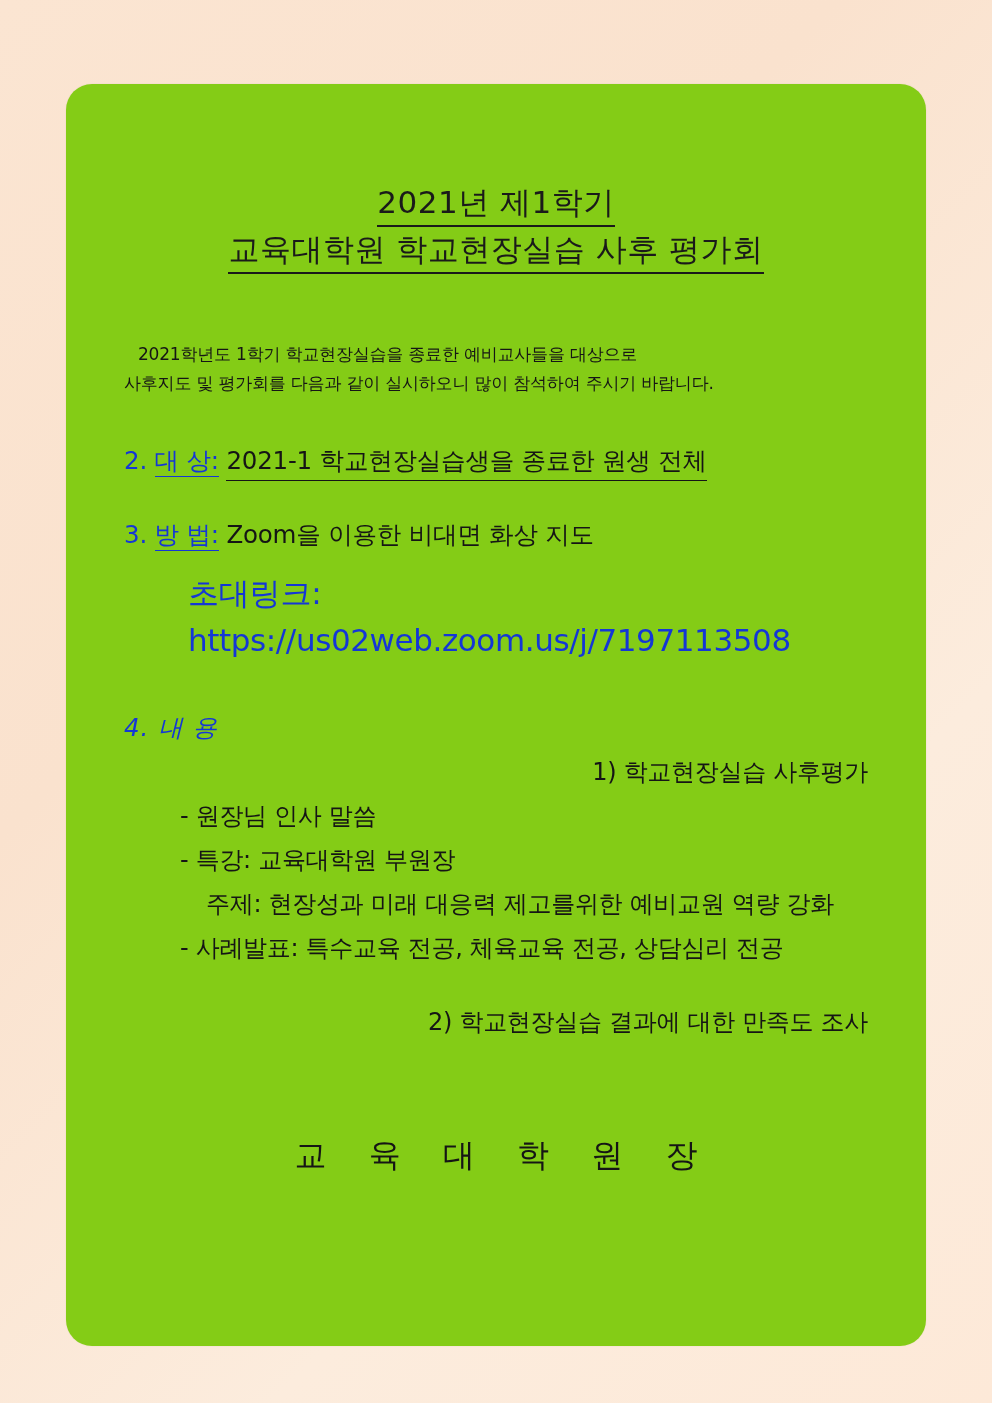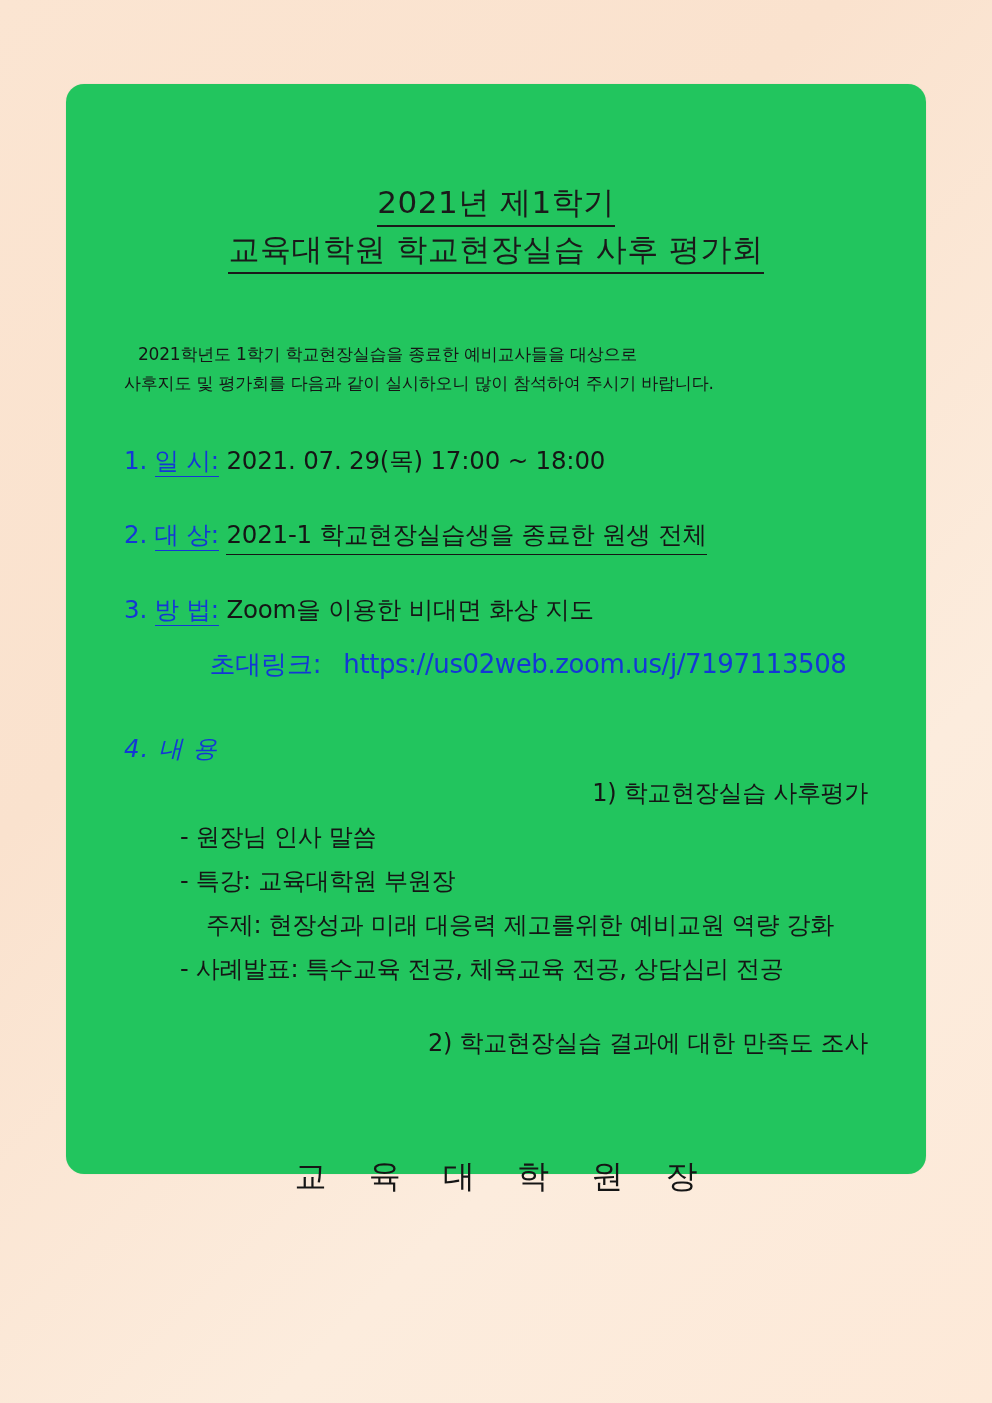--- a/index.html
+++ b/index.html
@@ -11,23 +11,23 @@
     height: 1403px;
     background: linear-gradient(135deg, #fbe5d2 0%, #fae2ce 35%, #fcecdd 70%, #fde9d8 100%);
     font-family: "DejaVu Sans", "Liberation Sans", sans-serif;
     overflow: hidden;
   }
   .page-wrap {
     position: absolute;
     left: 66px;
     top: 84px;
     width: 860px;
-    height: 1090px;
-    background: #22c55e;
-    border-radius: 18px;
+    height: 1262px;
+    background: #84cc16;
+    border-radius: 26px;
     box-shadow: 0 0 0 1px rgba(0,0,0,0.02);
   }
   .inner {
     padding: 96px 58px 0 58px;
     box-sizing: border-box;
   }
   .title-block {
     text-align: center;
     color: #1a1a1a;
     line-height: 1.42;
@@ -75,23 +75,22 @@
   .item .value {
     color: #151515;
   }
   .item .value.underlined {
     border-bottom: 1.6px solid #151515;
     padding-bottom: 5px;
   }
   .sub-link-row {
     margin-top: 16px;
     margin-left: 64px;
-    font-size: 26px;
+    font-size: 31px;
     color: #1437d6;
-    text-align: center;
   }
   .sub-link-row .lbl {
     color: #1437d6;
     margin-right: 14px;
   }
   .sub-link-row .url {
     color: #1437d6;
     text-decoration: none;
     letter-spacing: -0.4px;
   }
@@ -146,25 +145,20 @@
     </div>
 
     <div class="intro">
       <span class="first-line">2021학년도 1학기 학교현장실습을 종료한 예비교사들을 대상으로</span>
       <span>사후지도 및 평가회를 다음과 같이 실시하오니 많이 참석하여 주시기</span>
       <span>바랍니다.</span>
     </div>
 
     <div class="items">
 
-      <div class="item">
-        <span class="num">1.</span>
-        <span class="label">일 시:</span>
-        <span class="value">2021. 07. 29(목) 17:00 ~ 18:00</span>
-      </div>
 
       <div class="item">
         <span class="num">2.</span>
         <span class="label">대 상:</span>
         <span class="value underlined">2021-1 학교현장실습생을 종료한 원생 전체</span>
       </div>
 
       <div class="item">
         <span class="num">3.</span>
         <span class="label">방 법:</span>

